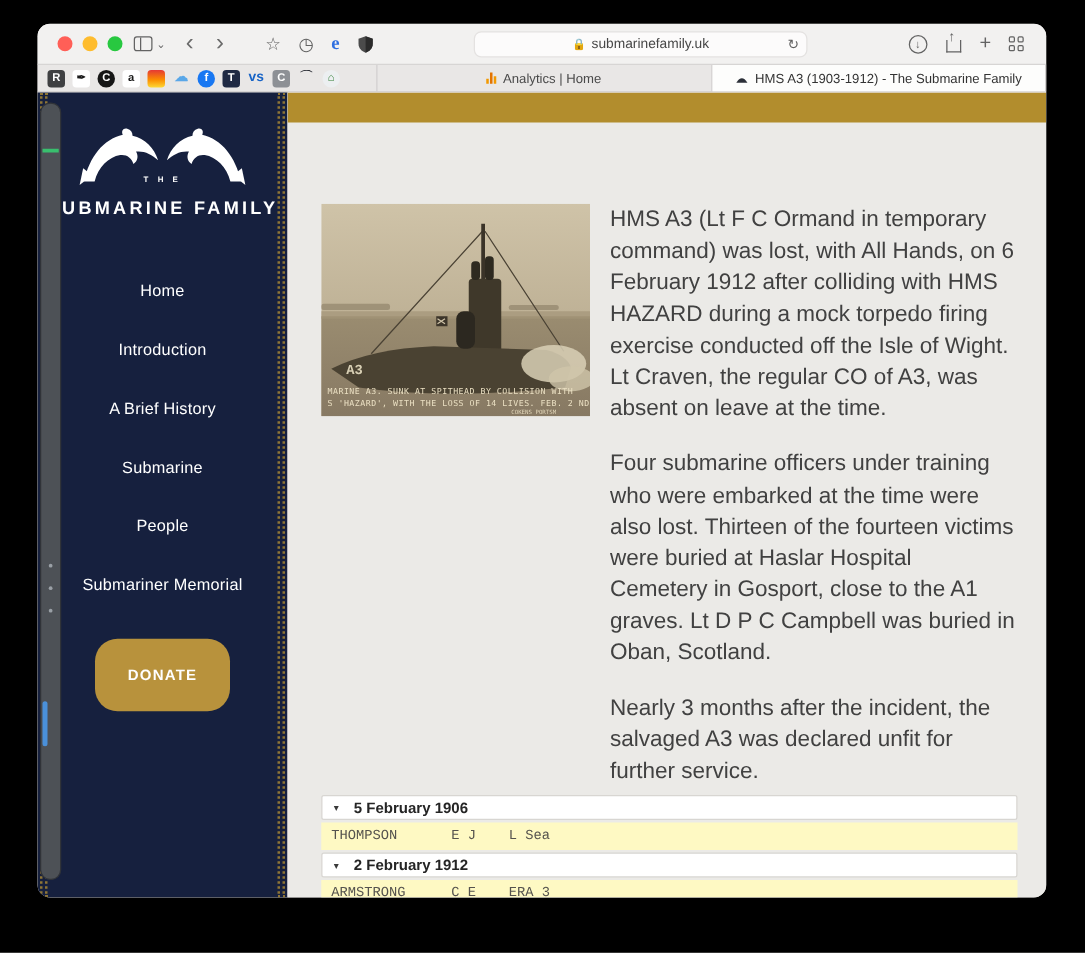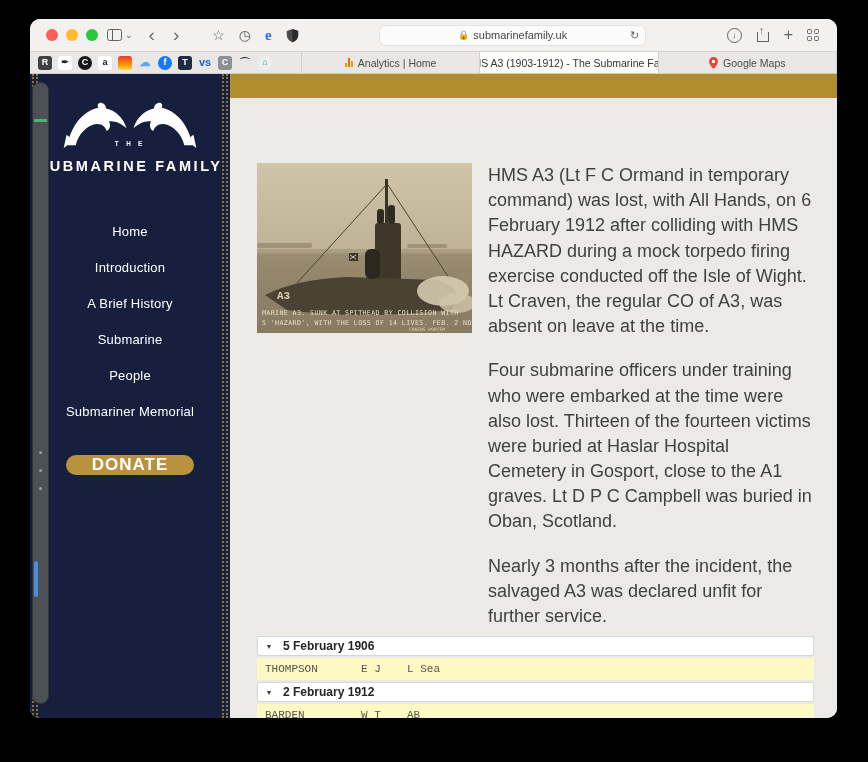--- a/index.html
+++ b/index.html
@@ -65,25 +65,25 @@
 
   
   .side { position:relative; flex:0 0 200px; background:#16203e; overflow:hidden;
           display:flex; flex-direction:column; align-items:center; }
   .dotline { position:absolute; top:0; bottom:0; width:0; border-left:2px dotted #9c7f35; opacity:.9; }
   .dl1{left:2px;} .dl2{left:6px;} .dr1{right:6px;} .dr2{right:2px;}
 
   .logo-wrap { margin-top:24px; text-align:center; }
   .logo-title { color:#fff; font-size:14.5px; font-weight:bold; letter-spacing:2.6px;
                 margin-top:-6px; white-space:nowrap; }
-  .nav { margin-top:50px; display:flex; flex-direction:column; gap:21px; align-items:center; }
+  .nav { margin-top:50px; display:flex; flex-direction:column; gap:32px; align-items:center; }
   .nav a { color:#fff; font-size:13px; text-decoration:none; letter-spacing:.2px; }
   .donate { margin-top:36px; background:#b8923c; color:#fff; border:none; cursor:pointer;
-            font-size:17px; font-weight:bold; letter-spacing:1px;
-            padding:0 26px; border-radius:18px; font-family:inherit; }
+            font-size:12px; font-weight:bold; letter-spacing:1px;
+            padding:22px 26px; border-radius:18px; font-family:inherit; }
 
   
   .ext-strip { position:absolute; left:2px; top:8px; width:17px; height:622px;
                background:#4d5156; border:1px solid #303338; border-radius:8px; z-index:5; }
   .ext-green { position:absolute; left:1px; right:1px; top:36px; height:3px; background:#39bf6e; }
   .ext-dot { position:absolute; left:6px; width:3px; height:3px; border-radius:50%; background:#9aa0a6; }
   .ext-blue { position:absolute; left:1px; top:478px; width:4px; height:36px; background:#4a90d9; border-radius:2px; }
 
   
   .content { flex:1; background:#ebeae7; position:relative; overflow:hidden; }
@@ -173,27 +173,20 @@
       <span>Analytics | Home</span>
     </div>
 
     <div class="tab active">
       <svg width="11" height="8" viewBox="0 0 12 9">
           <path d="M1,8 Q6,0 11,8 Z" fill="#2b2f38"></path>
         </svg>
       <span>HMS A3 (1903-1912) - The Submarine Family</span>
     </div>
 
-    <div class="tab">
-      <svg width="9" height="12" viewBox="0 0 12 16">
-          <path d="M6,0 C2.7,0 0,2.7 0,6 C0,10.5 6,16 6,16 C6,16 12,10.5 12,6 C12,2.7 9.3,0 6,0 Z" fill="#ea4335"></path>
-          <circle cx="6" cy="6" r="2.2" fill="#fff"></circle>
-        </svg>
-      <span>Google Maps</span>
-    </div>
   </div>
 
   <div class="site">
 
     <div class="side">
       <span class="dotline dl1"></span>
       <span class="dotline dl2"></span>
       <span class="dotline dr1"></span>
       <span class="dotline dr2"></span>
 
@@ -287,20 +280,25 @@
             <div class="prow">
               <span>THOMPSON</span>
               <span>E J</span>
               <span>L Sea</span>
             </div>
             <div class="grp">
               <span class="caret">▾</span>
               <span class="grp-label">2 February 1912</span>
             </div>
             <div class="prow">
+              <span>ARMSTRONG</span>
+              <span>C E</span>
+              <span>ERA 3</span>
+            </div>
+            <div class="prow">
               <span>BARDEN</span>
               <span>W T</span>
               <span>AB</span>
             </div>
             <div class="prow">
               <span>CAMPBELL</span>
               <span>D P C</span>
             </div>
             <div class="prow">
               <span>COMPTON</span>

